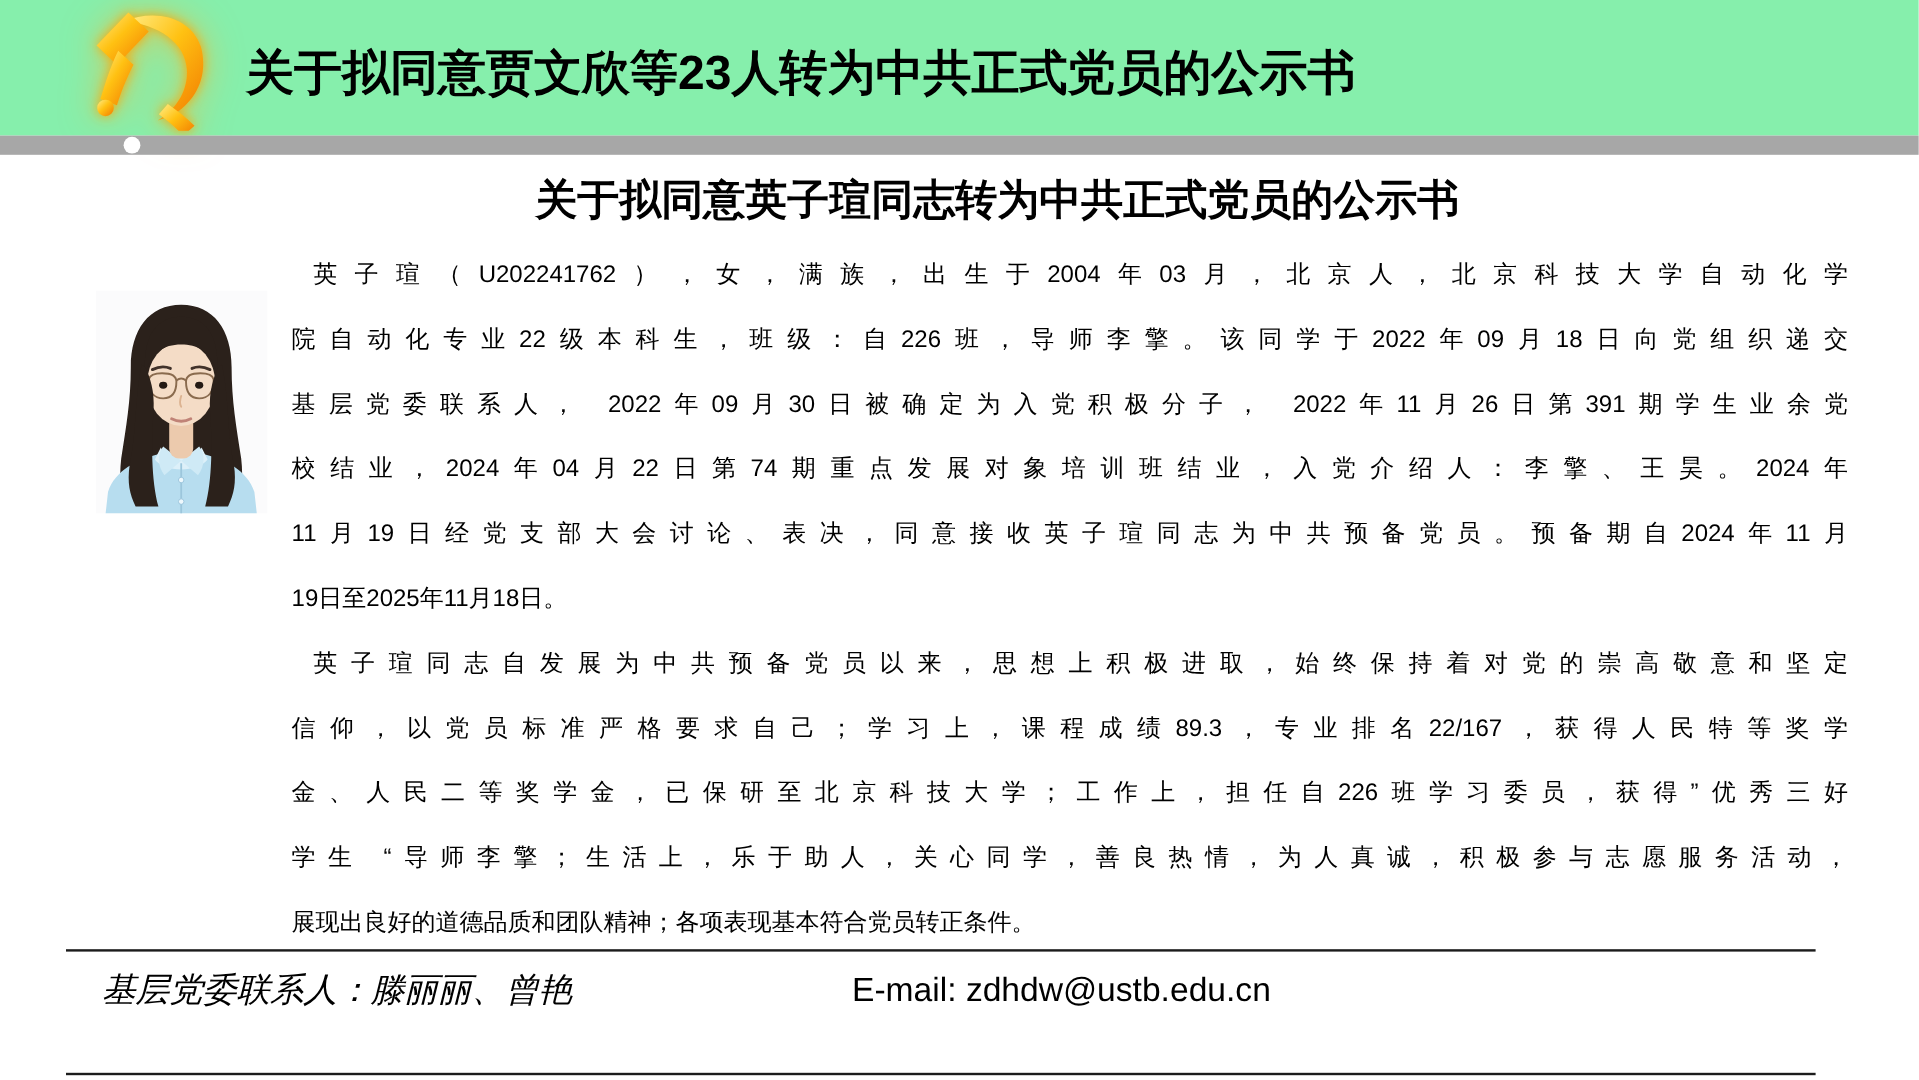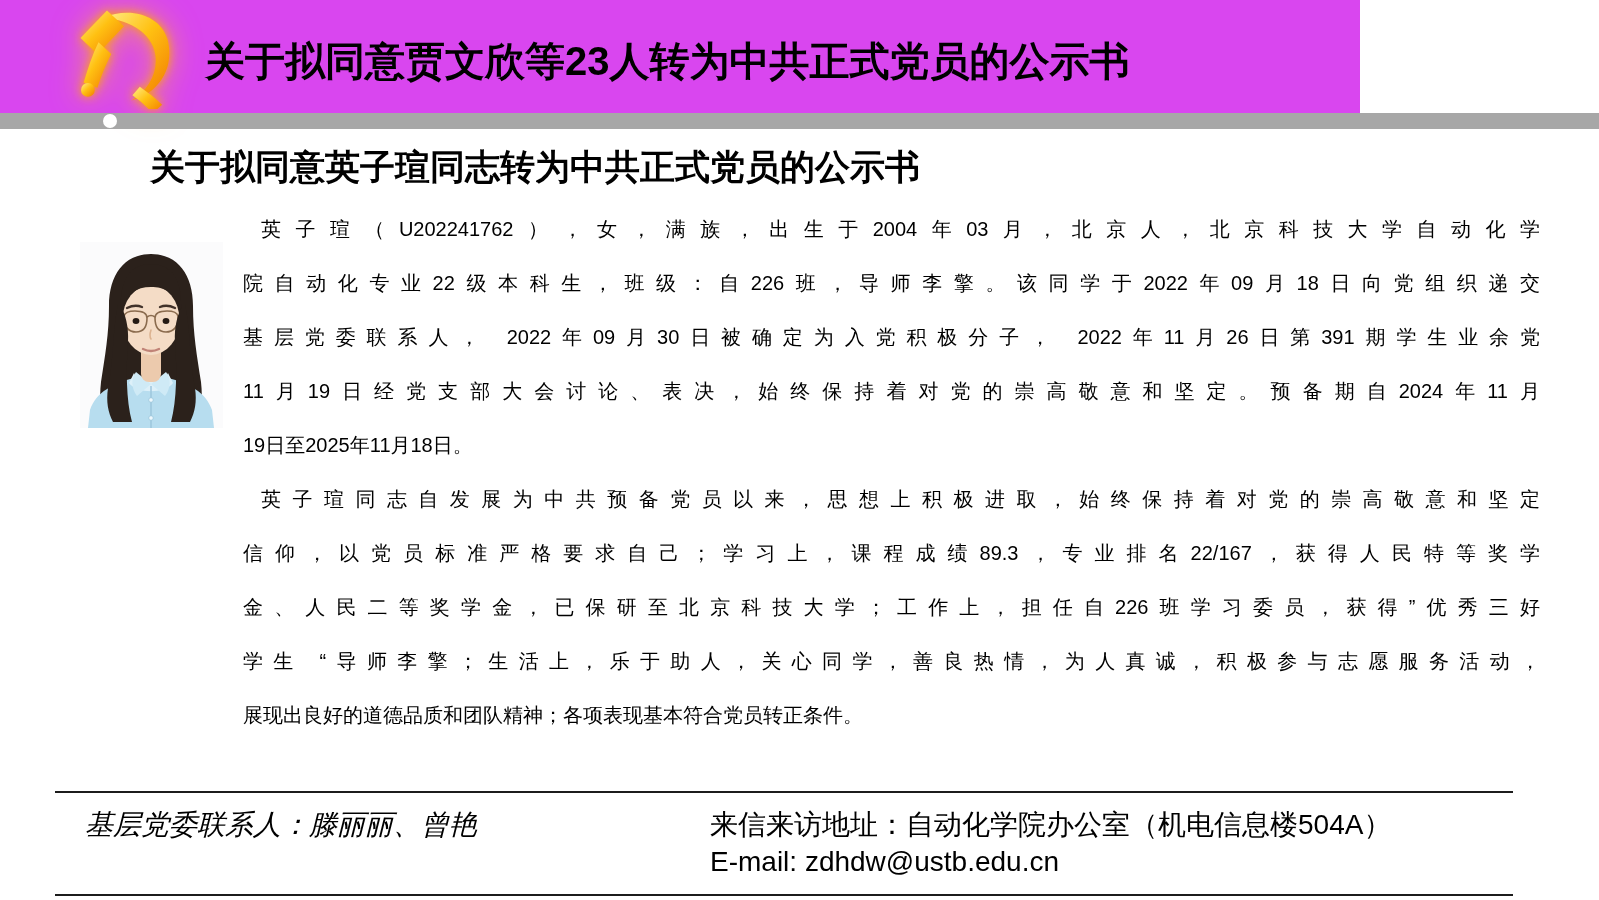--- a/index.html
+++ b/index.html
@@ -5,37 +5,37 @@
   * { margin:0; padding:0; box-sizing:border-box; }
   html,body { width:1599px; height:900px; }
   body {
     font-family:"Liberation Sans","DejaVu Sans",sans-serif;
     background:#ffffff; color:#000;
     position:relative; overflow:hidden;
   }
   .stage { position:absolute; top:0; left:0; width:1599px; height:900px; background:#fff; }
 
   
-  .header { position:absolute; top:0; left:0; width:1360px; height:113px; background:#d946ef; }
+  .header { position:absolute; top:0; left:0; width:1599px; height:113px; background:#86efac; }
   .emblem {
     position:absolute; left:70px; top:3px; width:110px; height:106px;
     filter: drop-shadow(0 0 5px rgba(255,166,0,.95)) drop-shadow(0 0 14px rgba(255,183,51,.65));
   }
   .header-title {
     position:absolute; left:205px; top:38px;
     font-size:40px; line-height:46px; font-weight:700; white-space:nowrap;
     color:#000;
   }
   .gray-bar { position:absolute; top:113px; left:0; width:1599px; height:16px; background:#a7a7a7; }
   .bar-dot { position:absolute; left:103px; top:114px; width:14px; height:14px; border-radius:50%; background:#ffffff; }
 
   
   .notice-title {
     position:absolute; top:144px; left:150px; width:1362px;
-    font-size:35px; line-height:46px; font-weight:700; white-space:nowrap;
+    text-align:center; font-size:35px; line-height:46px; font-weight:700; white-space:nowrap;
   }
   .photo { position:absolute; left:80px; top:242px; width:143px; height:186px; }
 
   .body-text { position:absolute; left:243px; top:202px; width:1297px; font-size:20px; }
   .body-line {
     height:54px; line-height:54px; overflow:hidden;
     text-align:justify; text-align-last:justify;
   }
   .body-line.first-line { text-indent:18px; }
   .body-line.last-line  { text-align-last:left; }
@@ -103,38 +103,38 @@
       <path d="M63,107 Q71,111 79,107" stroke="#c08377" stroke-width="2.4" fill="none" stroke-linecap="round"></path>
       <path d="M38,62 C32,90 34,118 28,146 C26,160 28,170 33,180 L52,180 C46,158 46,126 48,100 C49,84 45,72 41,64 Z" fill="#2b211b"></path>
       <path d="M105,62 C111,90 109,118 115,146 C117,160 115,170 110,180 L91,180 C97,158 97,126 95,100 C94,84 98,72 102,64 Z" fill="#2b211b"></path>
     </svg>
 
     <div class="body-text">
       <div class="paragraph">
           <div class="body-line first-line">英子瑄（U202241762），女，满族，出生于2004年03月，北京人，北京科技大学自动化学</div>
           <div class="body-line">院自动化专业22级本科生，班级：自226班，导师李擎。该同学于2022年09月18日向党组织递交</div>
           <div class="body-line">基层党委联系人， 2022年09月30日被确定为入党积极分子， 2022年11月26日第391期学生业余党</div>
-          <div class="body-line">11月19日经党支部大会讨论、表决，始终保持着对党的崇高敬意和坚定。预备期自2024年11月</div>
+          <div class="body-line">校结业，2024年04月22日第74期重点发展对象培训班结业，入党介绍人：李擎、王昊。2024年</div>
+          <div class="body-line">11月19日经党支部大会讨论、表决，同意接收英子瑄同志为中共预备党员。预备期自2024年11月</div>
           <div class="body-line last-line">19日至2025年11月18日。</div>
         </div>
       <div class="paragraph">
           <div class="body-line first-line">英子瑄同志自发展为中共预备党员以来，思想上积极进取，始终保持着对党的崇高敬意和坚定</div>
           <div class="body-line">信仰，以党员标准严格要求自己；学习上，课程成绩89.3，专业排名22/167，获得人民特等奖学</div>
           <div class="body-line">金、人民二等奖学金，已保研至北京科技大学；工作上，担任自226班学习委员，获得”优秀三好</div>
           <div class="body-line">学生 “导师李擎；生活上，乐于助人，关心同学，善良热情，为人真诚，积极参与志愿服务活动，</div>
           <div class="body-line last-line">展现出良好的道德品质和团队精神；各项表现基本符合党员转正条件。</div>
         </div>
     </div>
 
     <div class="rule-top"></div>
 
     <div class="footer-left">
       <div>基层党委联系人：滕丽丽、曾艳</div>
     </div>
 
     <div class="footer-right">
-      <div>来信来访地址：自动化学院办公室（机电信息楼504A）</div>
       <div>E-mail: zdhdw@ustb.edu.cn</div>
     </div>
 
     <div class="rule-bottom"></div>
   </main>
 </div>
 
 </body></html>

